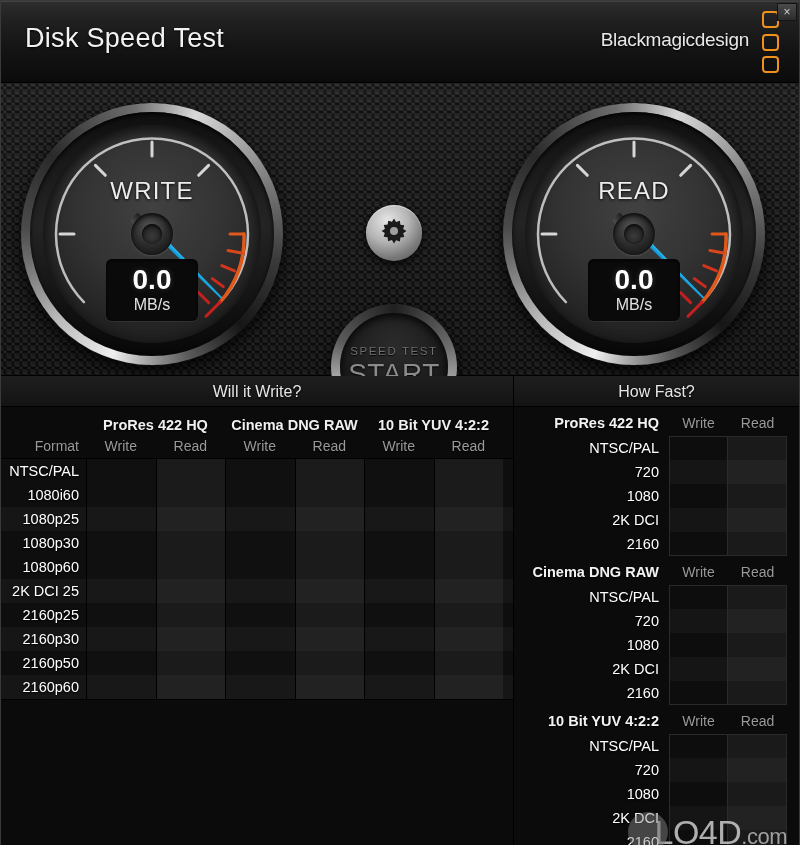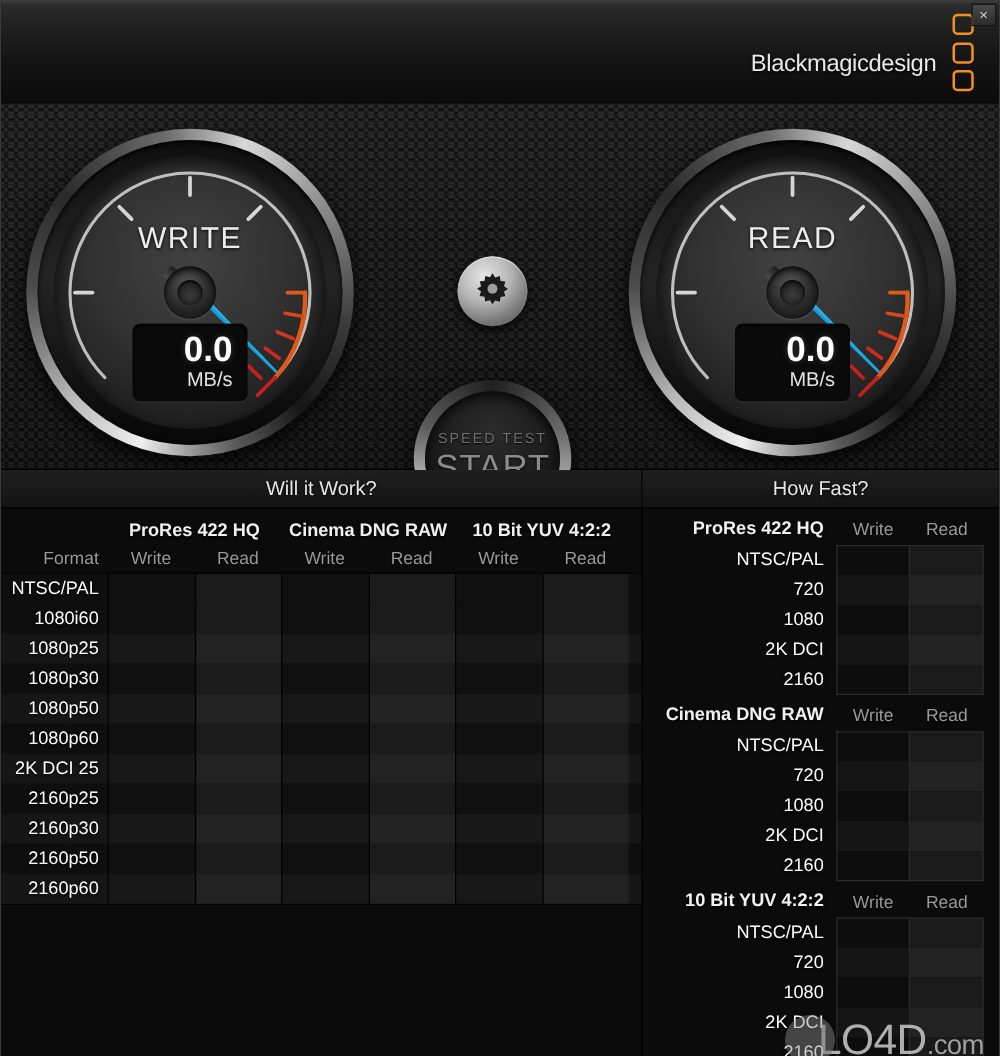--- a/index.html
+++ b/index.html
@@ -30,21 +30,21 @@
     content:""; position:absolute; left:0; right:0; top:0; height:1px;
     background:rgba(255,255,255,.10);
   }
   .app-title{
     position:absolute; left:24px; top:22px;
     font-size:27px; letter-spacing:.3px; color:#f2f2f2;
     text-shadow:0 1px 2px #000;
     font-weight:400;
   }
   .brand{
-    position:absolute; right:50px; top:40px;
+    position:absolute; right:50px; top:28px;
     font-size:19px; color:#e8e8e8; letter-spacing:-.3px;
     text-shadow:0 1px 2px #000;
   }
   .bm-logo{
     position:absolute; right:18px; top:10px;
     width:22px; height:62px;
     display:flex; flex-direction:column; justify-content:space-between;
     align-items:center;
   }
   .bm-logo i{
@@ -134,21 +134,21 @@
   .g-needle-tail{
     position:absolute; left:50%; top:50%;
     width:26px; height:11px; margin-top:-5.5px;
     transform-origin:0 50%;
     background:linear-gradient(to bottom,#4d4d4d,#1d1d1d);
     border-radius:2px; z-index:3;
   }
 
   .g-readout{
     position:absolute; left:50%; bottom:22px; transform:translateX(-50%);
-    width:92px; padding:7px 12px 8px; text-align:right;
+    width:92px; padding:7px 12px 8px; text-align:center;
     background:#0a0a0a; border-radius:6px;
     box-shadow:inset 0 1px 3px rgba(0,0,0,.9), 0 1px 0 rgba(255,255,255,.06);
     z-index:6;
   }
   .g-value{ font-size:28px; color:#fff; font-weight:bold; line-height:1; text-shadow:0 0 6px rgba(255,255,255,.18); }
   .g-unit{ font-size:16px; color:#e2e2e2; margin-top:3px; line-height:1; }
 
   
   .gear-btn{
     position:absolute; left:365px; top:122px; width:56px; height:56px;
@@ -242,20 +242,21 @@
   }
   .wm-txt{ font-size:34px; color:#d2d2d2; letter-spacing:-.5px; }
   .wm-txt small{ font-size:22px; color:#bdbdbd; }
 </style>
 </head>
 <body>
 
 <div id="app">
 
   <div class="titlebar">
+    <div class="app-title">Disk Speed Test</div>
     <div class="brand">Blackmagicdesign</div>
     <div class="bm-logo">
       <i></i>
         <i></i>
         <i></i>
     </div>
     <div class="close-btn">×</div>
   </div>
 
   <div class="gauge-panel">
@@ -342,21 +343,21 @@
       <div class="start-inner">
         <div class="start-sub">SPEED TEST</div>
         <div class="start-main">START</div>
       </div>
     </div>
   </div>
 
   <div class="lower">
 
     <div class="pane-left">
-      <div class="pane-head">Will it Work?</div>
+      <div class="pane-head">Will it Write?</div>
       <div class="lt">
         <div class="lt-grouphdr" id="lt-grouphdr">
             <div class="lt-fmtcol"></div>
             <div class="lt-gcell" style="width: 139px;">ProRes 422 HQ</div>
             <div class="lt-gcell" style="width: 139px;">Cinema DNG RAW</div>
             <div class="lt-gcell" style="width: 139px;">10 Bit YUV 4:2:2</div>
           </div>
         <div class="lt-subhdr" id="lt-subhdr">
             <div class="lt-scell lt-fmtcol">Format</div>
             <div class="lt-scell" style="width: 69.5px;">Write</div>
@@ -396,29 +397,20 @@
             </div>
             <div class="lt-row odd">
               <div class="lt-name">1080p30</div>
               <div class="lt-cell c1"></div>
               <div class="lt-cell c2"></div>
               <div class="lt-cell c1"></div>
               <div class="lt-cell c2"></div>
               <div class="lt-cell c1"></div>
               <div class="lt-cell c2"></div>
             </div>
-            <div class="lt-row even">
-              <div class="lt-name">1080p50</div>
-              <div class="lt-cell c1"></div>
-              <div class="lt-cell c2"></div>
-              <div class="lt-cell c1"></div>
-              <div class="lt-cell c2"></div>
-              <div class="lt-cell c1"></div>
-              <div class="lt-cell c2"></div>
-            </div>
             <div class="lt-row odd">
               <div class="lt-name">1080p60</div>
               <div class="lt-cell c1"></div>
               <div class="lt-cell c2"></div>
               <div class="lt-cell c1"></div>
               <div class="lt-cell c2"></div>
               <div class="lt-cell c1"></div>
               <div class="lt-cell c2"></div>
             </div>
             <div class="lt-row even">

